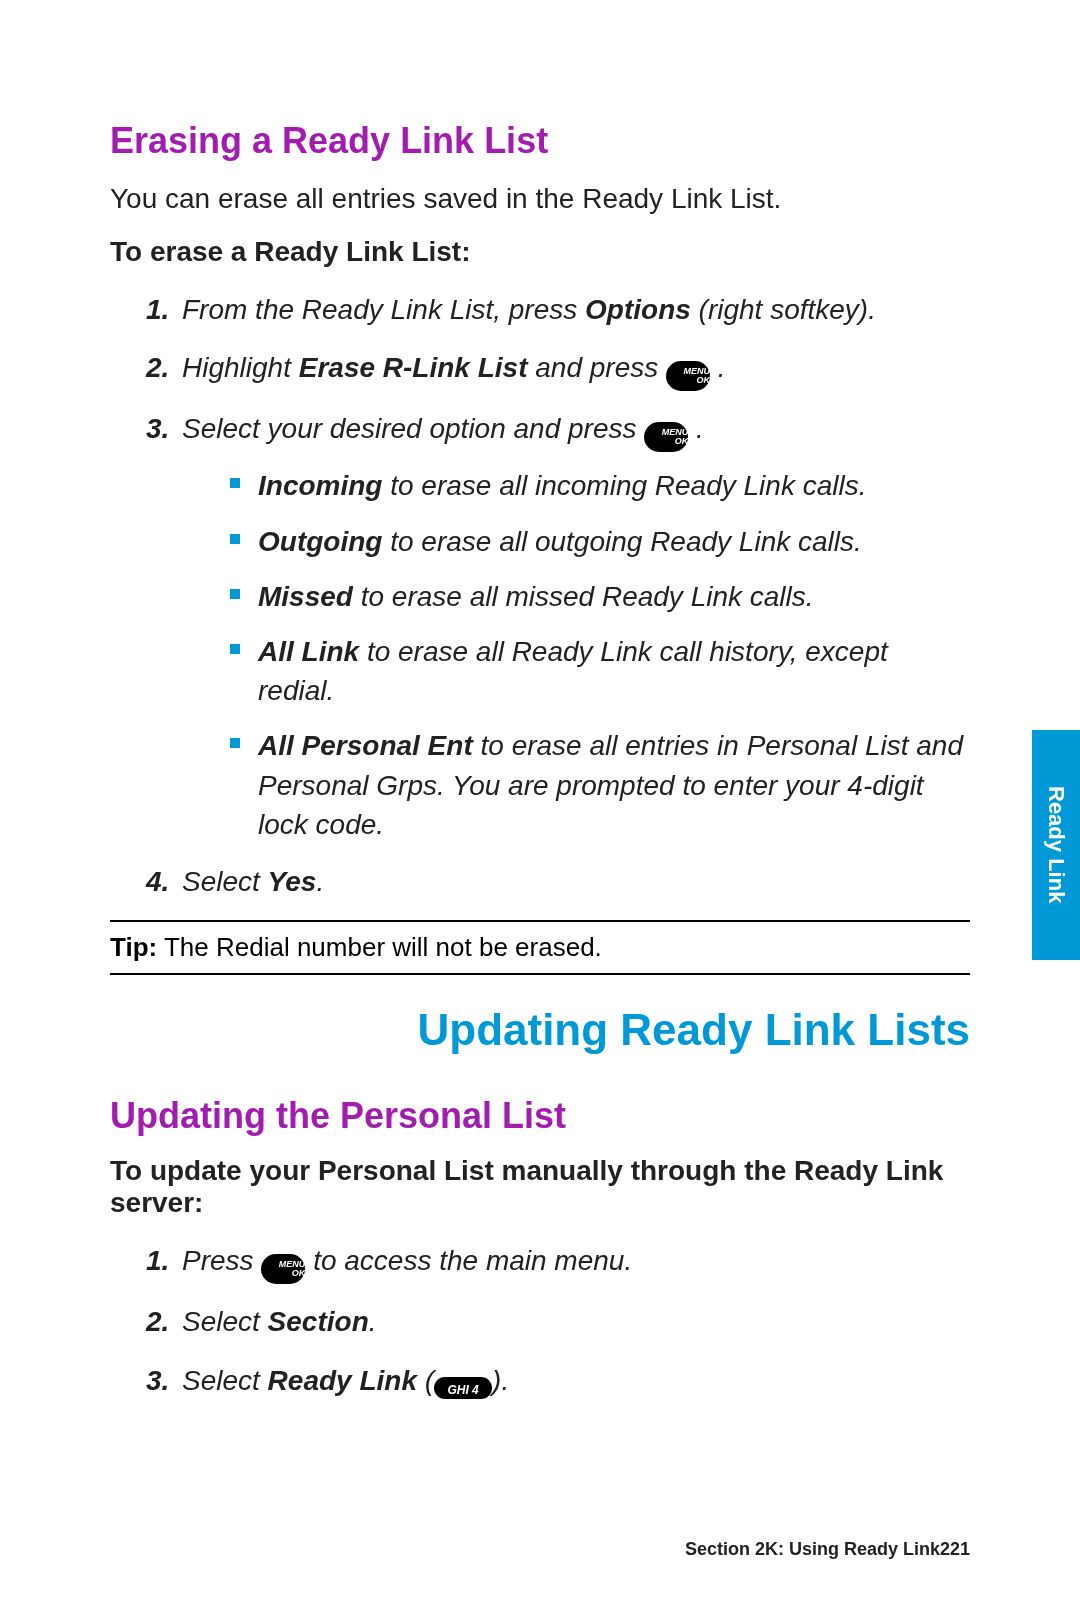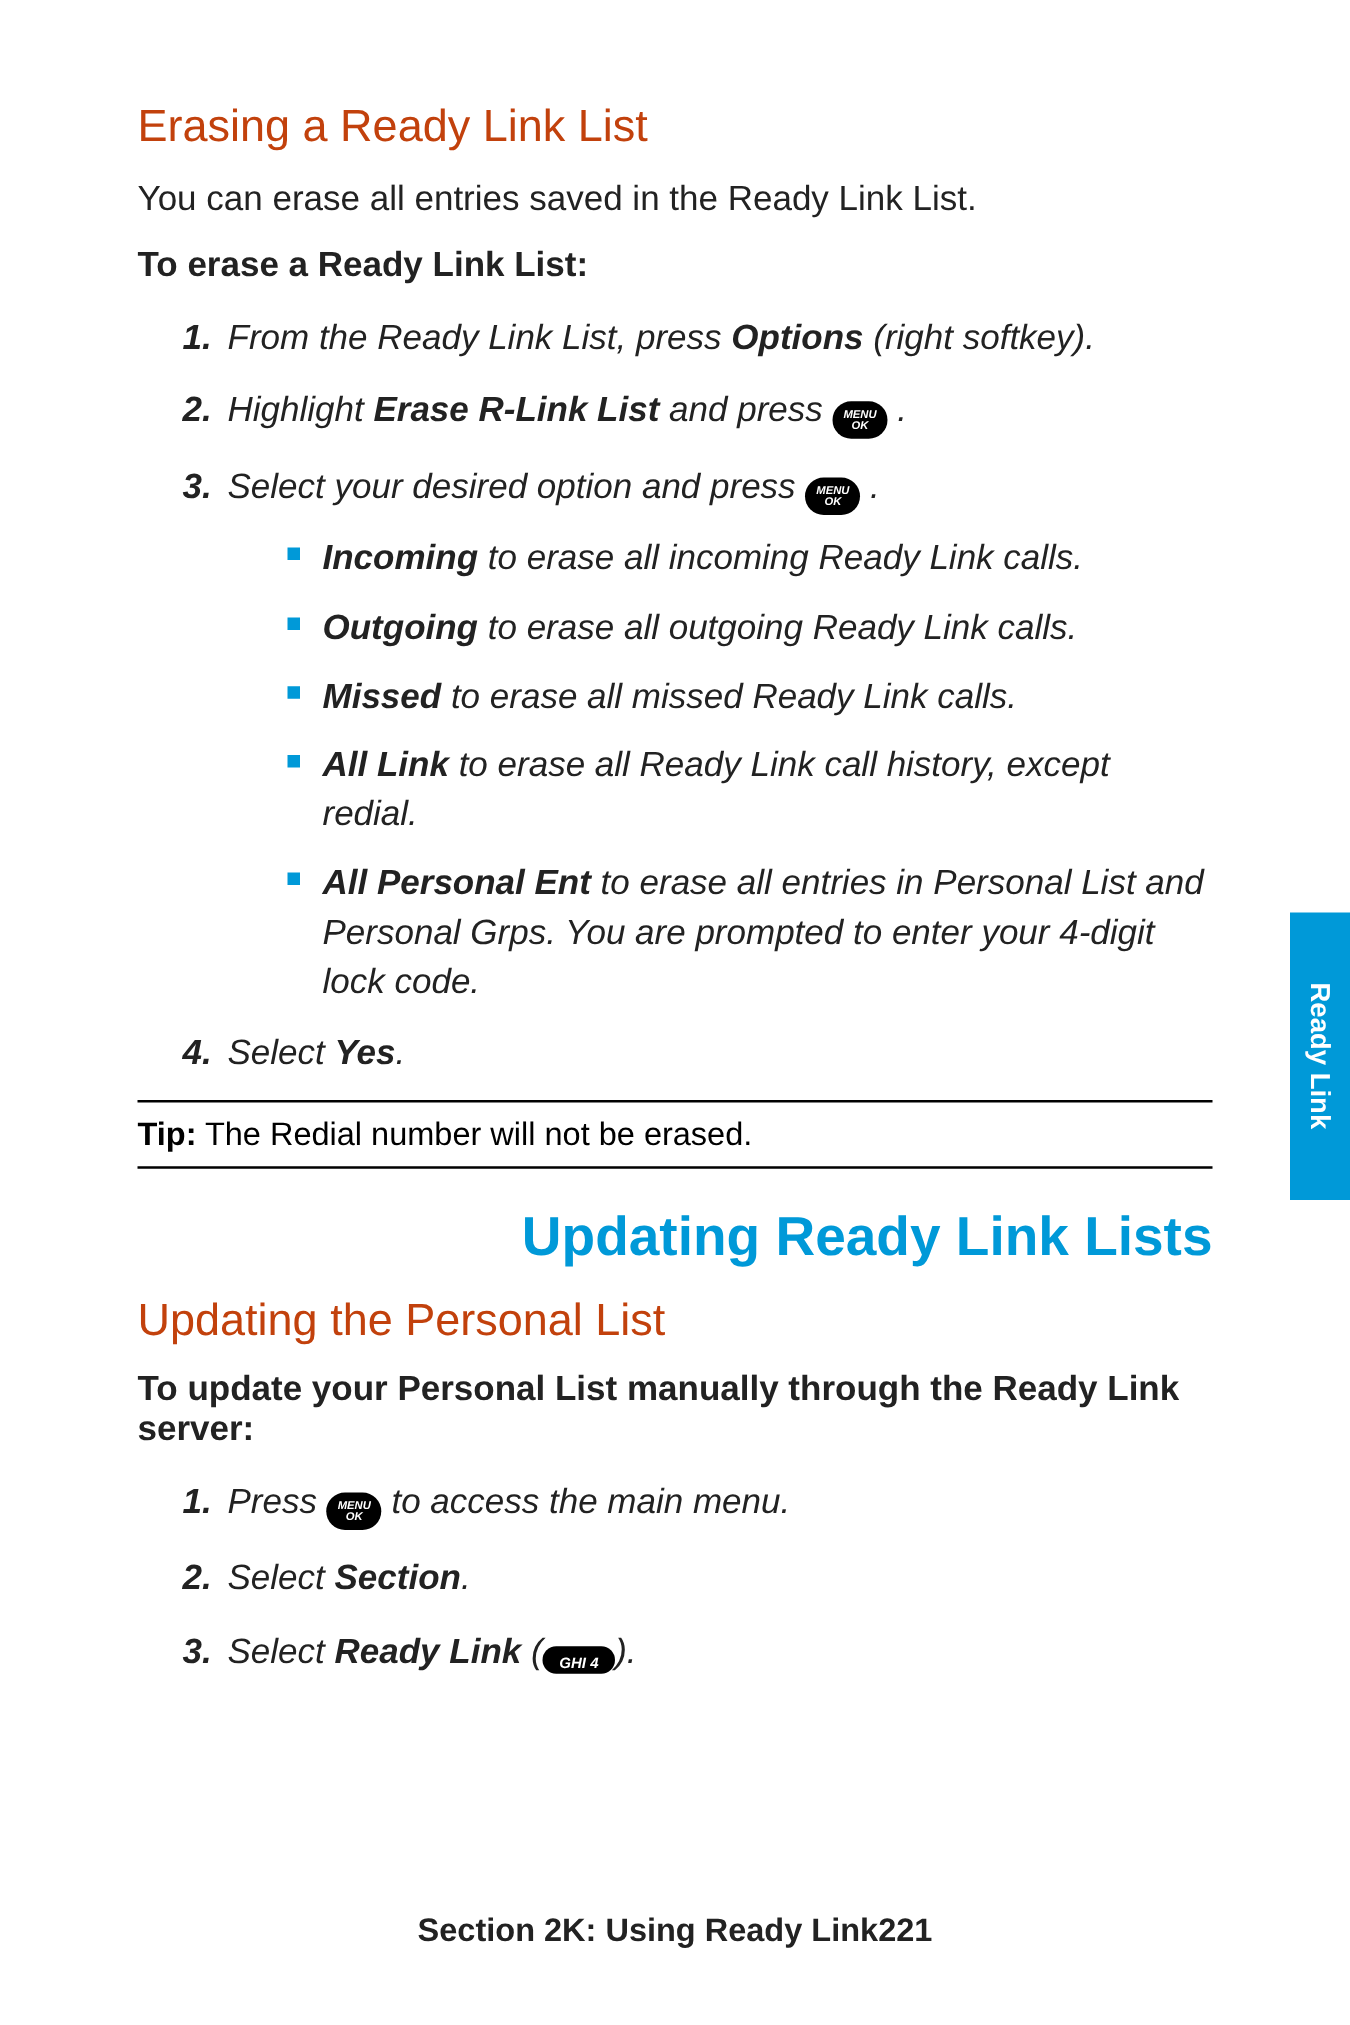--- a/index.html
+++ b/index.html
@@ -5,24 +5,25 @@
   * { box-sizing: border-box; margin: 0; padding: 0; }
   html, body { width: 1080px; height: 1620px; }
   body {
     font-family: Arial, Helvetica, sans-serif;
     background: #ffffff;
     color: #000000;
     position: relative;
     padding: 80px 110px 60px 110px;
   }
   .sub-heading {
-    color: #c2410c;
-    font-weight: 400;
+    color: #a21caf;
+    font-weight: 700;
     font-size: 36px;
     margin-bottom: 18px;
+    margin-top: 40px;
   }
   .main-heading {
     color: #0099d8;
     font-weight: 700;
     font-size: 44px;
     margin-top: 30px;
     margin-bottom: 20px;
     text-align: right;
   }
   .body-text {
@@ -92,21 +93,21 @@
     display: inline-block;
     vertical-align: -6px;
     width: 44px;
     height: 30px;
     background: #000;
     border-radius: 16px;
     color: #fff;
     font-size: 8px;
     font-weight: 700;
     line-height: 1;
-    text-align: center;
+    text-align: right;
     padding-top: 6px;
     text-indent: 0;
   }
   .menu-ok .l1 { display:block; font-size:9px; }
   .menu-ok .l2 { display:block; font-size:9px; }
   .key-pill {
     display: inline-block;
     vertical-align: -4px;
     min-width: 58px;
     height: 22px;
@@ -137,22 +138,22 @@
   .side-tab span {
     writing-mode: vertical-rl;
     text-orientation: mixed;
   }
   .footer {
     position: absolute;
     left: 110px;
     right: 110px;
     bottom: 60px;
     display: flex;
-    justify-content: center;
-    font-size: 26px;
+    justify-content: flex-end;
+    font-size: 18px;
     font-weight: 700;
     color: #222;
   }
 </style>
 </head>
 <body>
 
 <h2 class="sub-heading">Erasing a Ready Link List</h2>
 
 <p class="body-text">You can erase all entries saved in the Ready Link List.</p>

